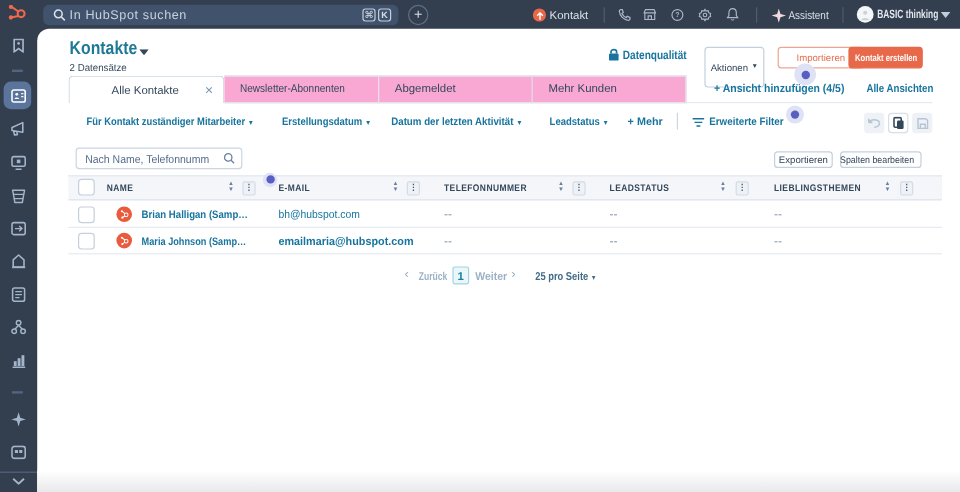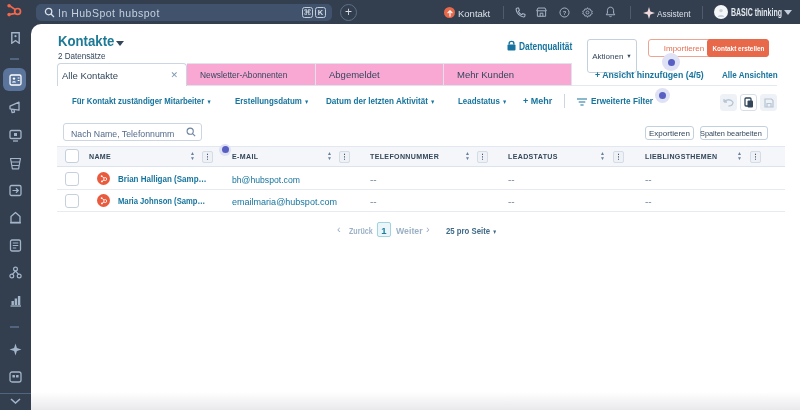--- a/index.html
+++ b/index.html
@@ -27,21 +27,21 @@
  </g>
  <circle cx="3.1" cy="1.8" r="1.8" fill="#f2684c"></circle>
  <circle cx="3.1" cy="10.6" r="1.8" fill="#f2684c"></circle>
 </svg>
 
 <div class="abs" style="left:36px;top:4px;width:296px;height:17px;background:#41536c;border-radius:5px"></div>
 <svg class="abs" style="left:44px;top:7px" width="11" height="11" viewBox="0 0 11 11">
     <circle cx="4.6" cy="4.6" r="3.2" fill="none" stroke="#dbe2ea" stroke-width="1.3"></circle>
     <path d="M7 7 L10 10" stroke="#dbe2ea" stroke-width="1.3"></path>
   </svg>
-<div class="abs" style="left:58px;top:7px;font-size:10.5px;color:#c7d1dd;letter-spacing:.5px">In HubSpot hubspot</div>
+<div class="abs" style="left:58px;top:7px;font-size:10.5px;color:#c7d1dd;letter-spacing:.5px">In HubSpot suchen</div>
 <div class="abs" style="left:302px;top:7px;width:11px;height:11px;border:1.2px solid #c2cdd9;border-radius:2.5px;color:#d6dde6;font-size:8px;line-height:9px;text-align:center">⌘</div>
 <div class="abs" style="left:315px;top:7px;width:11px;height:11px;border:1.2px solid #c2cdd9;border-radius:2.5px;color:#d6dde6;font-size:7.5px;line-height:9px;text-align:center;font-weight:bold">K</div>
 <div class="abs" style="left:340px;top:4px;width:17px;height:17px;border:1.4px solid #5c7089;border-radius:50%;color:#d6dde6;font-size:12px;line-height:14px;text-align:center">+</div>
 
 <div class="abs" style="left:444px;top:7px;width:11px;height:11px;border-radius:50%;background:#e8684a"></div>
 <svg class="abs" style="left:447px;top:9.5px" width="6" height="7" viewBox="0 0 6 7">
     <path d="M3 6.5 V1 M.6 3.2 L3 .8 L5.4 3.2" stroke="#fff" stroke-width="1.2" fill="none"></path>
   </svg>
 <div class="abs" style="left:458px;top:8px;font-size:9.5px;color:#d9e0e9">Kontakt</div>
 <div class="abs" style="left:503px;top:6px;width:1px;height:13px;background:#4f5c6e"></div>
@@ -167,21 +167,21 @@
 
 <div class="btn" style="left:587px;top:39px;width:50px;height:34px;font-size:8px">Aktionen <span style="font-size:5.5px;margin-left:3px">▼</span></div>
 <div class="btn" style="left:648px;top:39px;width:72px;height:18px;font-size:8px;border-color:#eda593;color:#e66e50">Importieren</div>
 <div class="btn" style="left:707px;top:39px;width:62px;height:18px;font-size:8px;background:#e8684a;border-color:#e8684a;color:#fff;font-weight:bold">
     <span style="display:inline-block;transform:scaleX(.8)">Kontakt erstellen</span>
   </div>
 <div class="beacon" style="left:662px;top:53px;width:18px;height:18px">
     <i></i>
   </div>
 
-<div class="tab" style="left:57px;width:130px;background:#fff;border-color:#cbd6e2;border-left:1px solid #cbd6e2;border-bottom:none;border-radius:4px 4px 0 0;padding-left:4px">Alle Kontakte<span style="position:absolute;right:8px;color:#7c98b6;font-size:9px">✕</span></div>
+<div class="tab" style="left:57px;width:130px;background:#fff;border-color:#cbd6e2;border-left:1px solid #cbd6e2;border-bottom:none;border-radius:4px 4px 0 0;padding-left:35px">Alle Kontakte<span style="position:absolute;right:8px;color:#7c98b6;font-size:9px">✕</span></div>
 <div class="tab" style="left:187px;width:129px">
     <span class="sx" style="transform:scaleX(.88)">Newsletter-Abonnenten</span>
   </div>
 <div class="tab" style="left:316px;width:128px">Abgemeldet</div>
 <div class="tab" style="left:444px;width:128px">Mehr Kunden</div>
 <div class="abs tlink" style="left:595px;top:69px;font-size:9.5px"><span class="sx" style="transform:scaleX(.92)">+ Ansicht hinzufügen (4/5)</span></div>
 <div class="abs tlink" style="left:722px;top:69px;font-size:9.5px"><span class="sx" style="transform:scaleX(.85)">Alle Ansichten</span></div>
 <div class="abs" style="left:572px;top:85px;width:205px;height:1px;background:#e3e9ef"></div>
 
 <div class="abs tlink" style="left:72px;top:96px;font-size:9px"><span class="sx" style="transform:scaleX(.87)">Für Kontakt zuständiger Mitarbeiter <span style="font-size:6px">▼</span></span></div>
@@ -280,21 +280,21 @@
 <div class="avatar" style="left:97px;top:194px"></div>
 <svg class="abs" style="left:100px;top:197px" width="8" height="8" viewBox="0 0 17 17">
     <g stroke="#fff" fill="none" stroke-width="1.8">
       <circle cx="11" cy="8.6" r="3.2"></circle>
       <path d="M8.7 6.4 L3.8 2.6 M8.5 10.7 L4.5 13.3"></path>
     </g>
     <circle cx="3.4" cy="2.3" r="1.9" fill="#fff"></circle>
     <circle cx="4.1" cy="13.6" r="1.9" fill="#fff"></circle>
   </svg>
 <div class="abs tlink" style="left:118px;top:196px;font-size:9px"><span class="sx" style="transform:scaleX(.85)">Maria Johnson (Samp…</span></div>
-<div class="abs tlink" style="left:232px;top:196px;font-size:9.5px;font-weight:normal"><span class="sx" style="transform:scaleX(.95)">emailmaria@hubspot.com</span></div>
+<div class="abs tlink" style="left:232px;top:196px;font-size:9.5px;font-weight:bold"><span class="sx" style="transform:scaleX(.95)">emailmaria@hubspot.com</span></div>
 <div class="cell" style="left:370px;top:196px">--</div>
 <div class="cell" style="left:508px;top:196px">--</div>
 <div class="cell" style="left:645px;top:196px">--</div>
 
 <div class="abs" style="left:337px;top:223px;font-size:11px;color:#99afc2">‹</div>
 <div class="abs" style="left:349px;top:225px;font-size:9.5px;font-weight:bold;color:#9cb1c6"><span class="sx" style="transform:scaleX(.75)">Zurück</span></div>
 <div class="abs" style="left:377px;top:222px;width:14px;height:15px;border:1px solid #9fd4e0;background:#eaf6f9;border-radius:2px;color:#1a7fa0;font-size:9.5px;font-weight:bold;text-align:center;line-height:15px">1</div>
 <div class="abs" style="left:396px;top:225px;font-size:9.5px;font-weight:bold;color:#9cb1c6"><span class="sx" style="transform:scaleX(.92)">Weiter</span></div>
 <div class="abs" style="left:426px;top:223px;font-size:11px;color:#99afc2">›</div>
 <div class="abs" style="left:446px;top:225px;font-size:9.5px;font-weight:bold;color:#406a87"><span class="sx" style="transform:scaleX(.82)">25 pro Seite <span style="font-size:6px">▼</span></span></div>

